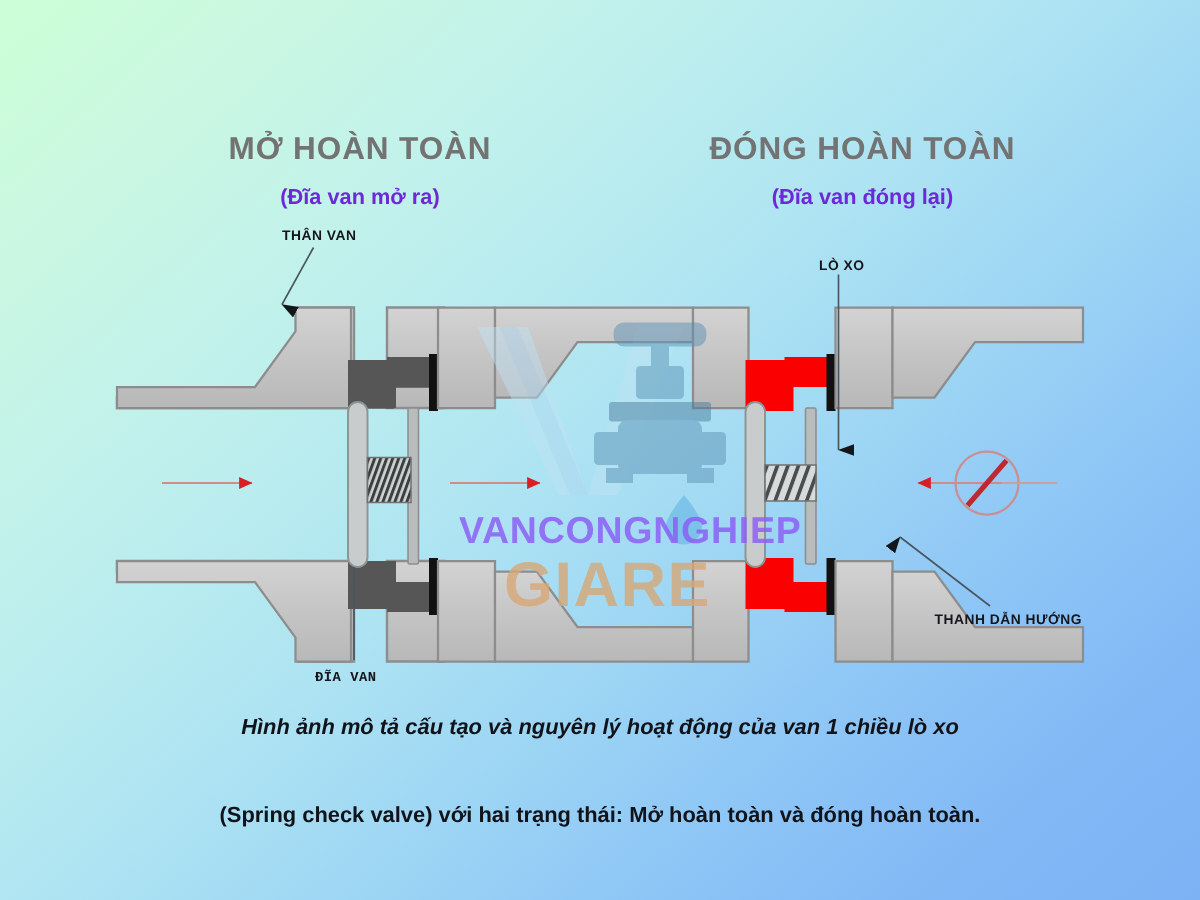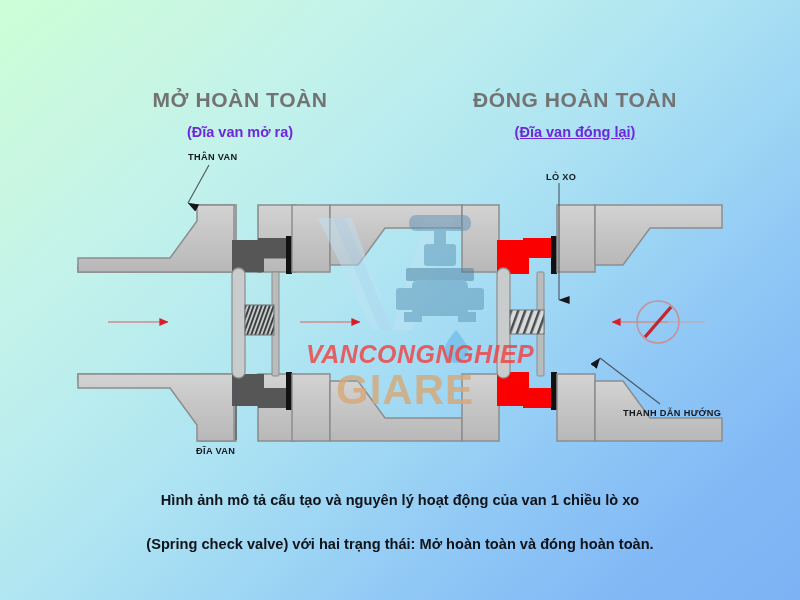--- a/index.html
+++ b/index.html
@@ -35,67 +35,66 @@
     position: absolute;
     font-size: 14.5px;
     font-weight: bold;
     color: #6d28d9;
     text-align: center;
     white-space: nowrap;
   }
   #title-left  { left: 60px;  top: 88px;  width: 360px; }
   #sub-left    { left: 60px;  top: 124px; width: 360px; }
   #title-right { left: 395px; top: 88px;  width: 360px; }
-  #sub-right   { left: 395px; top: 124px; width: 360px; text-decoration: underline; }
+  #sub-right   { left: 395px; top: 124px; width: 360px; }
 
   
   .callout {
     position: absolute;
     font-size: 9.2px;
     font-weight: bold;
     letter-spacing: 0.35px;
     color: #14161b;
     white-space: nowrap;
   }
   #lbl-than-van    { left: 188px; top: 152px; }
-  #lbl-dia-van     { left: 196px; top: 446px; }
+  #lbl-dia-van     { left: 210px; top: 446px; font-family: Liberation Mono, monospace; }
   #lbl-lo-xo       { left: 546px; top: 172px; }
   #lbl-thanh-dan   { left: 623px; top: 408px; }
 
   
   .caption {
     position: absolute;
     left: 0; width: 800px;
     text-align: center;
     font-size: 14.6px;
     font-weight: bold;
     color: #101319;
     white-space: nowrap;
   }
-  #caption-line1 { top: 492px; }
+  #caption-line1 { top: 477px; font-style: italic; }
   #caption-line2 { top: 536px; }
 
   
   #diagram {
     position: absolute;
     left: 0; top: 0;
     width: 800px; height: 600px;
   }
   .wm-text {
     position: absolute;
     font-weight: bold;
     white-space: nowrap;
   }
   #wm-vancongnghiep {
     left: 306px; top: 340px;
     font-size: 25px;
     letter-spacing: 0.5px;
-    color: #ef4444;
+    color: #8b5cf6;
     opacity: 0.82;
-    font-style: italic;
   }
   #wm-giare {
     left: 336px; top: 366px;
     font-size: 42px;
     letter-spacing: 1px;
     color: #d7a877;
     opacity: 0.80;
   }
 </style>
 </head>

